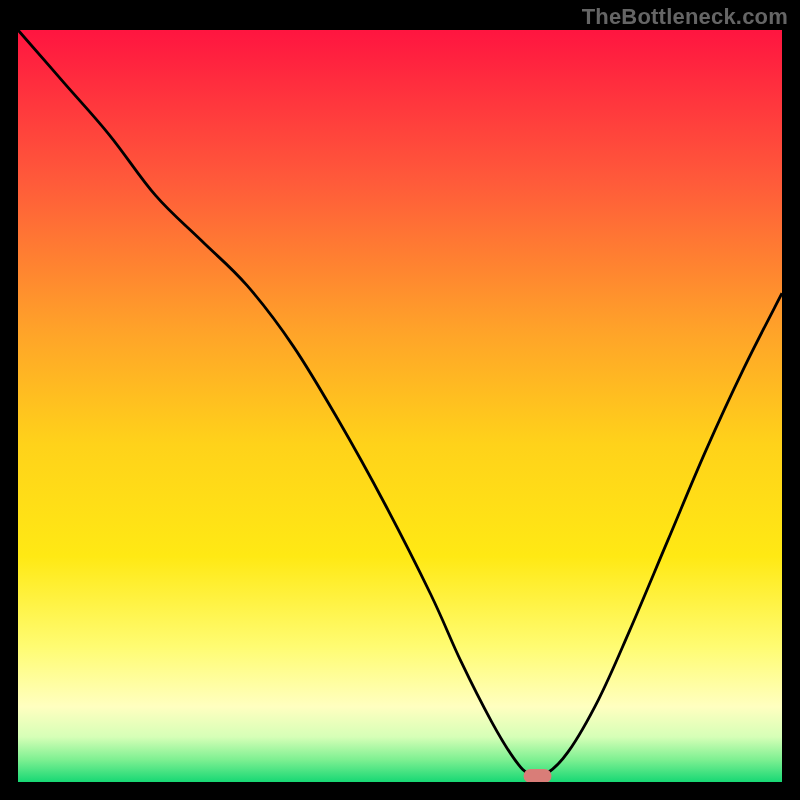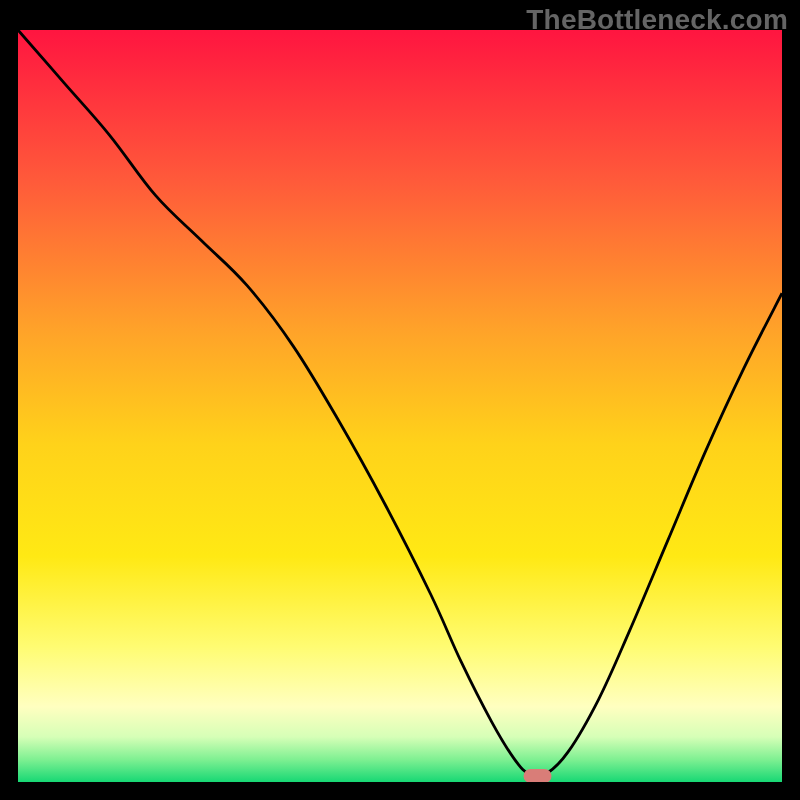--- a/index.html
+++ b/index.html
@@ -1,18 +1,18 @@
 <!DOCTYPE html>
 <html><head>
 <meta charset="utf-8">
 <style>
 * { margin: 0; padding: 0; box-sizing: border-box; }
 body { width: 800px; height: 800px; background: #000; overflow: hidden; font-family: Arial, sans-serif; }
 .outer { width: 800px; height: 800px; background: #000; position: relative; }
-.watermark { position: absolute; top: 4px; right: 12px; color: #656565; font-size: 28px; font-weight: bold; letter-spacing: 0.2px; z-index: 5; }
+.watermark { position: absolute; top: 4px; right: 12px; color: #656565; font-size: 22px; font-weight: bold; letter-spacing: 0.2px; z-index: 5; }
 .plot { position: absolute; left: 18px; top: 30px; width: 764px; height: 752px; }
 svg { display: block; }
 </style>
 </head>
 <body>
 
 <div class="outer">
   <div class="watermark">TheBottleneck.com</div>
   <div class="plot">
     <svg id="chart-svg" width="764" height="752" viewBox="0 0 764 752">

